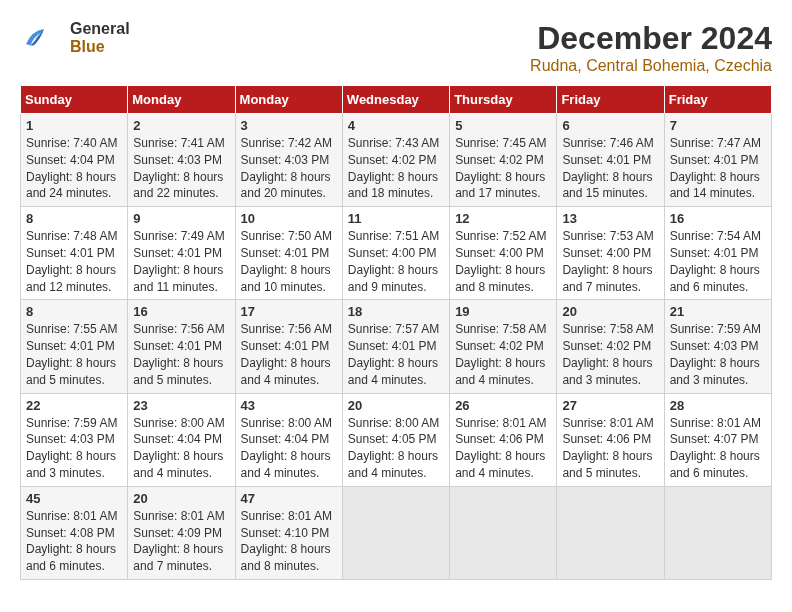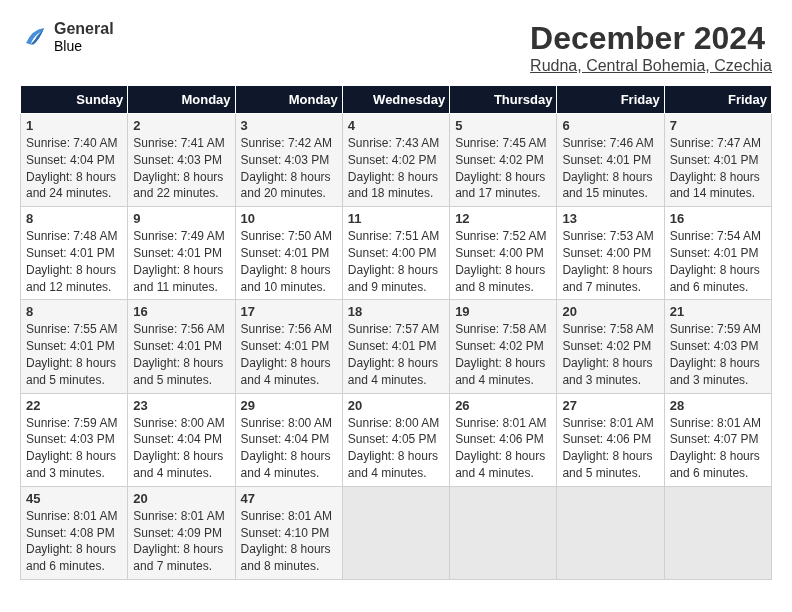--- a/index.html
+++ b/index.html
@@ -12,51 +12,50 @@
     }
     .header-area {
       display: flex;
       justify-content: space-between;
       align-items: flex-start;
       margin-bottom: 10px;
     }
     .logo {
       display: flex;
       align-items: center;
-      gap: 4px;
+      gap: 20px;
     }
     .logo-bird {
       width: 30px;
       height: 30px;
     }
     .title-block {
-      text-align: left;
+      text-align: right;
     }
     .main-title {
       font-size: 32px;
       font-weight: bold;
       color: #333;
     }
     .subtitle {
       font-size: 16px;
-      color: #404040;
-      text-decoration: underline;
+      color: #a16207;
     }
     table {
       width: 100%;
       border-collapse: collapse;
       table-layout: fixed;
     }
     thead tr th {
-      background-color: #0f172a;
+      background-color: #b91c1c;
       color: #fff;
       font-size: 13px;
       font-weight: bold;
       padding: 6px 4px;
-      text-align: right;
+      text-align: left;
       border: 1px solid #fff;
     }
     tbody tr td {
       border: 1px solid #d0d0d0;
       vertical-align: top;
       padding: 4px 5px;
       font-size: 10.5px;
       color: #333;
       height: 80px;
     }
@@ -85,21 +84,21 @@
 <body>
 
 <div class="header-area">
   <div class="logo">
     <svg class="logo-bird" viewBox="0 0 40 40" xmlns="http://www.w3.org/2000/svg">
       <path d="M8 28 Q16 10 32 8 Q28 20 20 22 Q24 16 30 12 Q18 18 14 30 Z" fill="#4a90d9"></path>
       <path d="M14 30 Q20 24 32 8 Q26 24 18 30 Z" fill="#2a6db5"></path>
     </svg>
     <div>
       <div style="font-size:16px;font-weight:bold;color:#333;">General</div>
-      <div style="font-size:14px;font-weight:normal;color:#000000;">Blue</div>
+      <div style="font-size:16px;font-weight:bold;color:#a16207;">Blue</div>
     </div>
   </div>
   <div class="title-block">
     <div class="main-title">December 2024</div>
     <div class="subtitle">Rudna, Central Bohemia, Czechia</div>
   </div>
 </div>
 
 <table>
   <thead>
@@ -137,21 +136,21 @@
         <td><span class="day-num">16</span><span class="day-info">Sunrise: 7:56 AM<br>Sunset: 4:01 PM<br>Daylight: 8 hours and 5 minutes.</span></td>
         <td><span class="day-num">17</span><span class="day-info">Sunrise: 7:56 AM<br>Sunset: 4:01 PM<br>Daylight: 8 hours and 4 minutes.</span></td>
         <td><span class="day-num">18</span><span class="day-info">Sunrise: 7:57 AM<br>Sunset: 4:01 PM<br>Daylight: 8 hours and 4 minutes.</span></td>
         <td><span class="day-num">19</span><span class="day-info">Sunrise: 7:58 AM<br>Sunset: 4:02 PM<br>Daylight: 8 hours and 4 minutes.</span></td>
         <td><span class="day-num">20</span><span class="day-info">Sunrise: 7:58 AM<br>Sunset: 4:02 PM<br>Daylight: 8 hours and 3 minutes.</span></td>
         <td><span class="day-num">21</span><span class="day-info">Sunrise: 7:59 AM<br>Sunset: 4:03 PM<br>Daylight: 8 hours and 3 minutes.</span></td>
       </tr>
       <tr>
         <td><span class="day-num">22</span><span class="day-info">Sunrise: 7:59 AM<br>Sunset: 4:03 PM<br>Daylight: 8 hours and 3 minutes.</span></td>
         <td><span class="day-num">23</span><span class="day-info">Sunrise: 8:00 AM<br>Sunset: 4:04 PM<br>Daylight: 8 hours and 4 minutes.</span></td>
-        <td><span class="day-num">29</span><span class="day-info">Sunrise: 8:00 AM<br>Sunset: 4:04 PM<br>Daylight: 8 hours and 4 minutes.</span></td>
+        <td><span class="day-num">43</span><span class="day-info">Sunrise: 8:00 AM<br>Sunset: 4:04 PM<br>Daylight: 8 hours and 4 minutes.</span></td>
         <td><span class="day-num">20</span><span class="day-info">Sunrise: 8:00 AM<br>Sunset: 4:05 PM<br>Daylight: 8 hours and 4 minutes.</span></td>
         <td><span class="day-num">26</span><span class="day-info">Sunrise: 8:01 AM<br>Sunset: 4:06 PM<br>Daylight: 8 hours and 4 minutes.</span></td>
         <td><span class="day-num">27</span><span class="day-info">Sunrise: 8:01 AM<br>Sunset: 4:06 PM<br>Daylight: 8 hours and 5 minutes.</span></td>
         <td><span class="day-num">28</span><span class="day-info">Sunrise: 8:01 AM<br>Sunset: 4:07 PM<br>Daylight: 8 hours and 6 minutes.</span></td>
       </tr>
       <tr>
         <td><span class="day-num">45</span><span class="day-info">Sunrise: 8:01 AM<br>Sunset: 4:08 PM<br>Daylight: 8 hours and 6 minutes.</span></td>
         <td><span class="day-num">20</span><span class="day-info">Sunrise: 8:01 AM<br>Sunset: 4:09 PM<br>Daylight: 8 hours and 7 minutes.</span></td>
         <td><span class="day-num">47</span><span class="day-info">Sunrise: 8:01 AM<br>Sunset: 4:10 PM<br>Daylight: 8 hours and 8 minutes.</span></td>
         <td class="empty-cell"></td>

